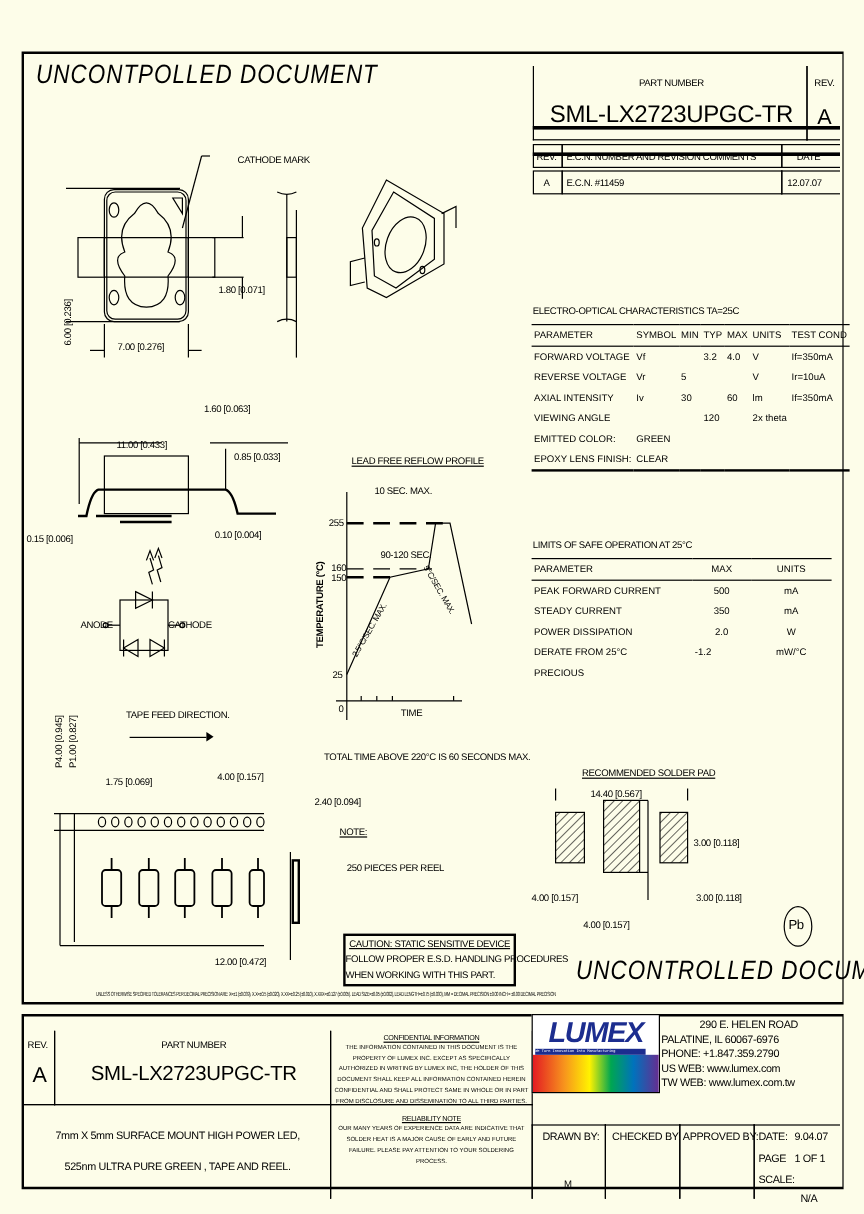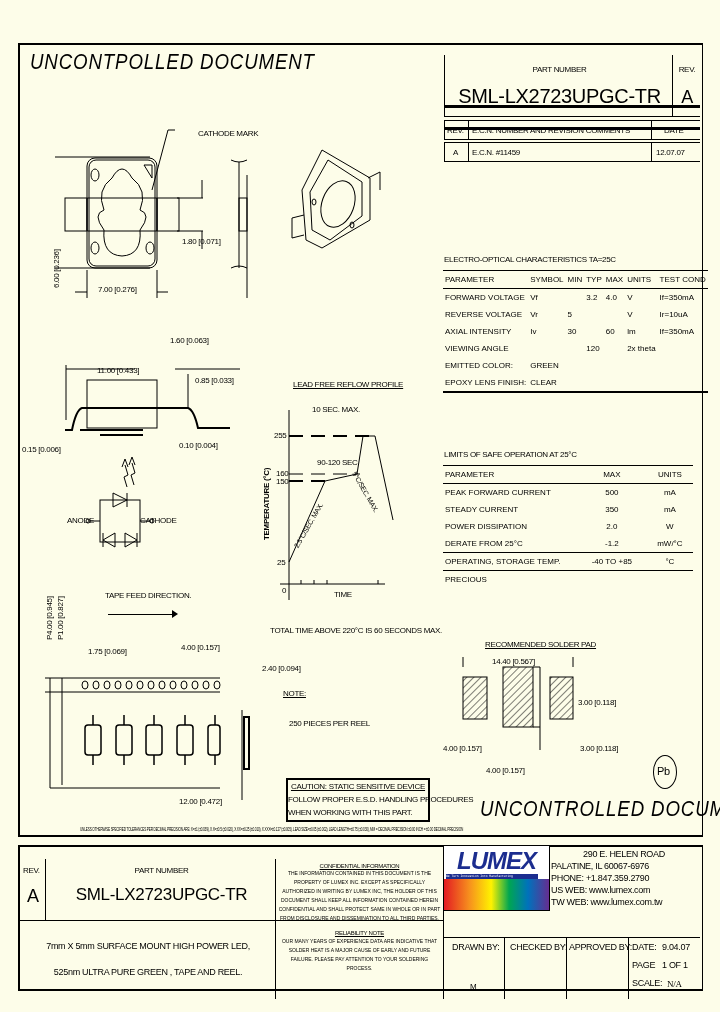--- a/index.html
+++ b/index.html
@@ -259,27 +259,22 @@
           <td style="text-align:center">350</td>
           <td style="text-align:center">mA</td>
         </tr>
     <tr>
           <td>POWER DISSIPATION</td>
           <td style="text-align:center">2.0</td>
           <td style="text-align:center">W</td>
         </tr>
     <tr>
           <td>DERATE FROM 25°C</td>
-          <td style="text-align:center">-1.2</td>
+          <td style="">-1.2</td>
           <td style="text-align:center">mW/°C</td>
-        </tr>
-    <tr class="h">
-          <td>OPERATING, STORAGE TEMP.</td>
-          <td style="text-align:center">-40 TO +85</td>
-          <td style="text-align:center">°C</td>
         </tr>
     <tr>
           <td>PRECIOUS</td>
           <td></td>
           <td></td>
         </tr>
   </tbody>
     </table>
 </div>
 
@@ -415,14 +410,14 @@
 </div>
 <div class="cell" style="left:566px;top:925px;width:63px;height:62px;border-bottom:none;">
   <div class="t" style="left:2px;top:4px;font-size:9px;">APPROVED BY:</div>
 </div>
 <div class="cell" style="left:628px;top:925px;width:72px;height:62px;border-bottom:none;border-right:none;">
   <div class="t" style="left:3px;top:4px;font-size:9px;">DATE:</div>
   <div class="t" style="left:33px;top:4px;font-size:9px;">9.04.07</div>
   <div class="t" style="left:3px;top:22px;font-size:9px;">PAGE</div>
   <div class="t" style="left:33px;top:22px;font-size:9px;">1 OF 1</div>
   <div class="t" style="left:3px;top:40px;font-size:9px;">SCALE:</div>
-  <div class="t" style="left:38px;top:41px;font-size:9px;font-family:Liberation Serif, serif;">N/A</div>
+  <div class="t" style="left:38px;top:56px;font-size:9px;">N/A</div>
 </div>
 
 </body></html>

